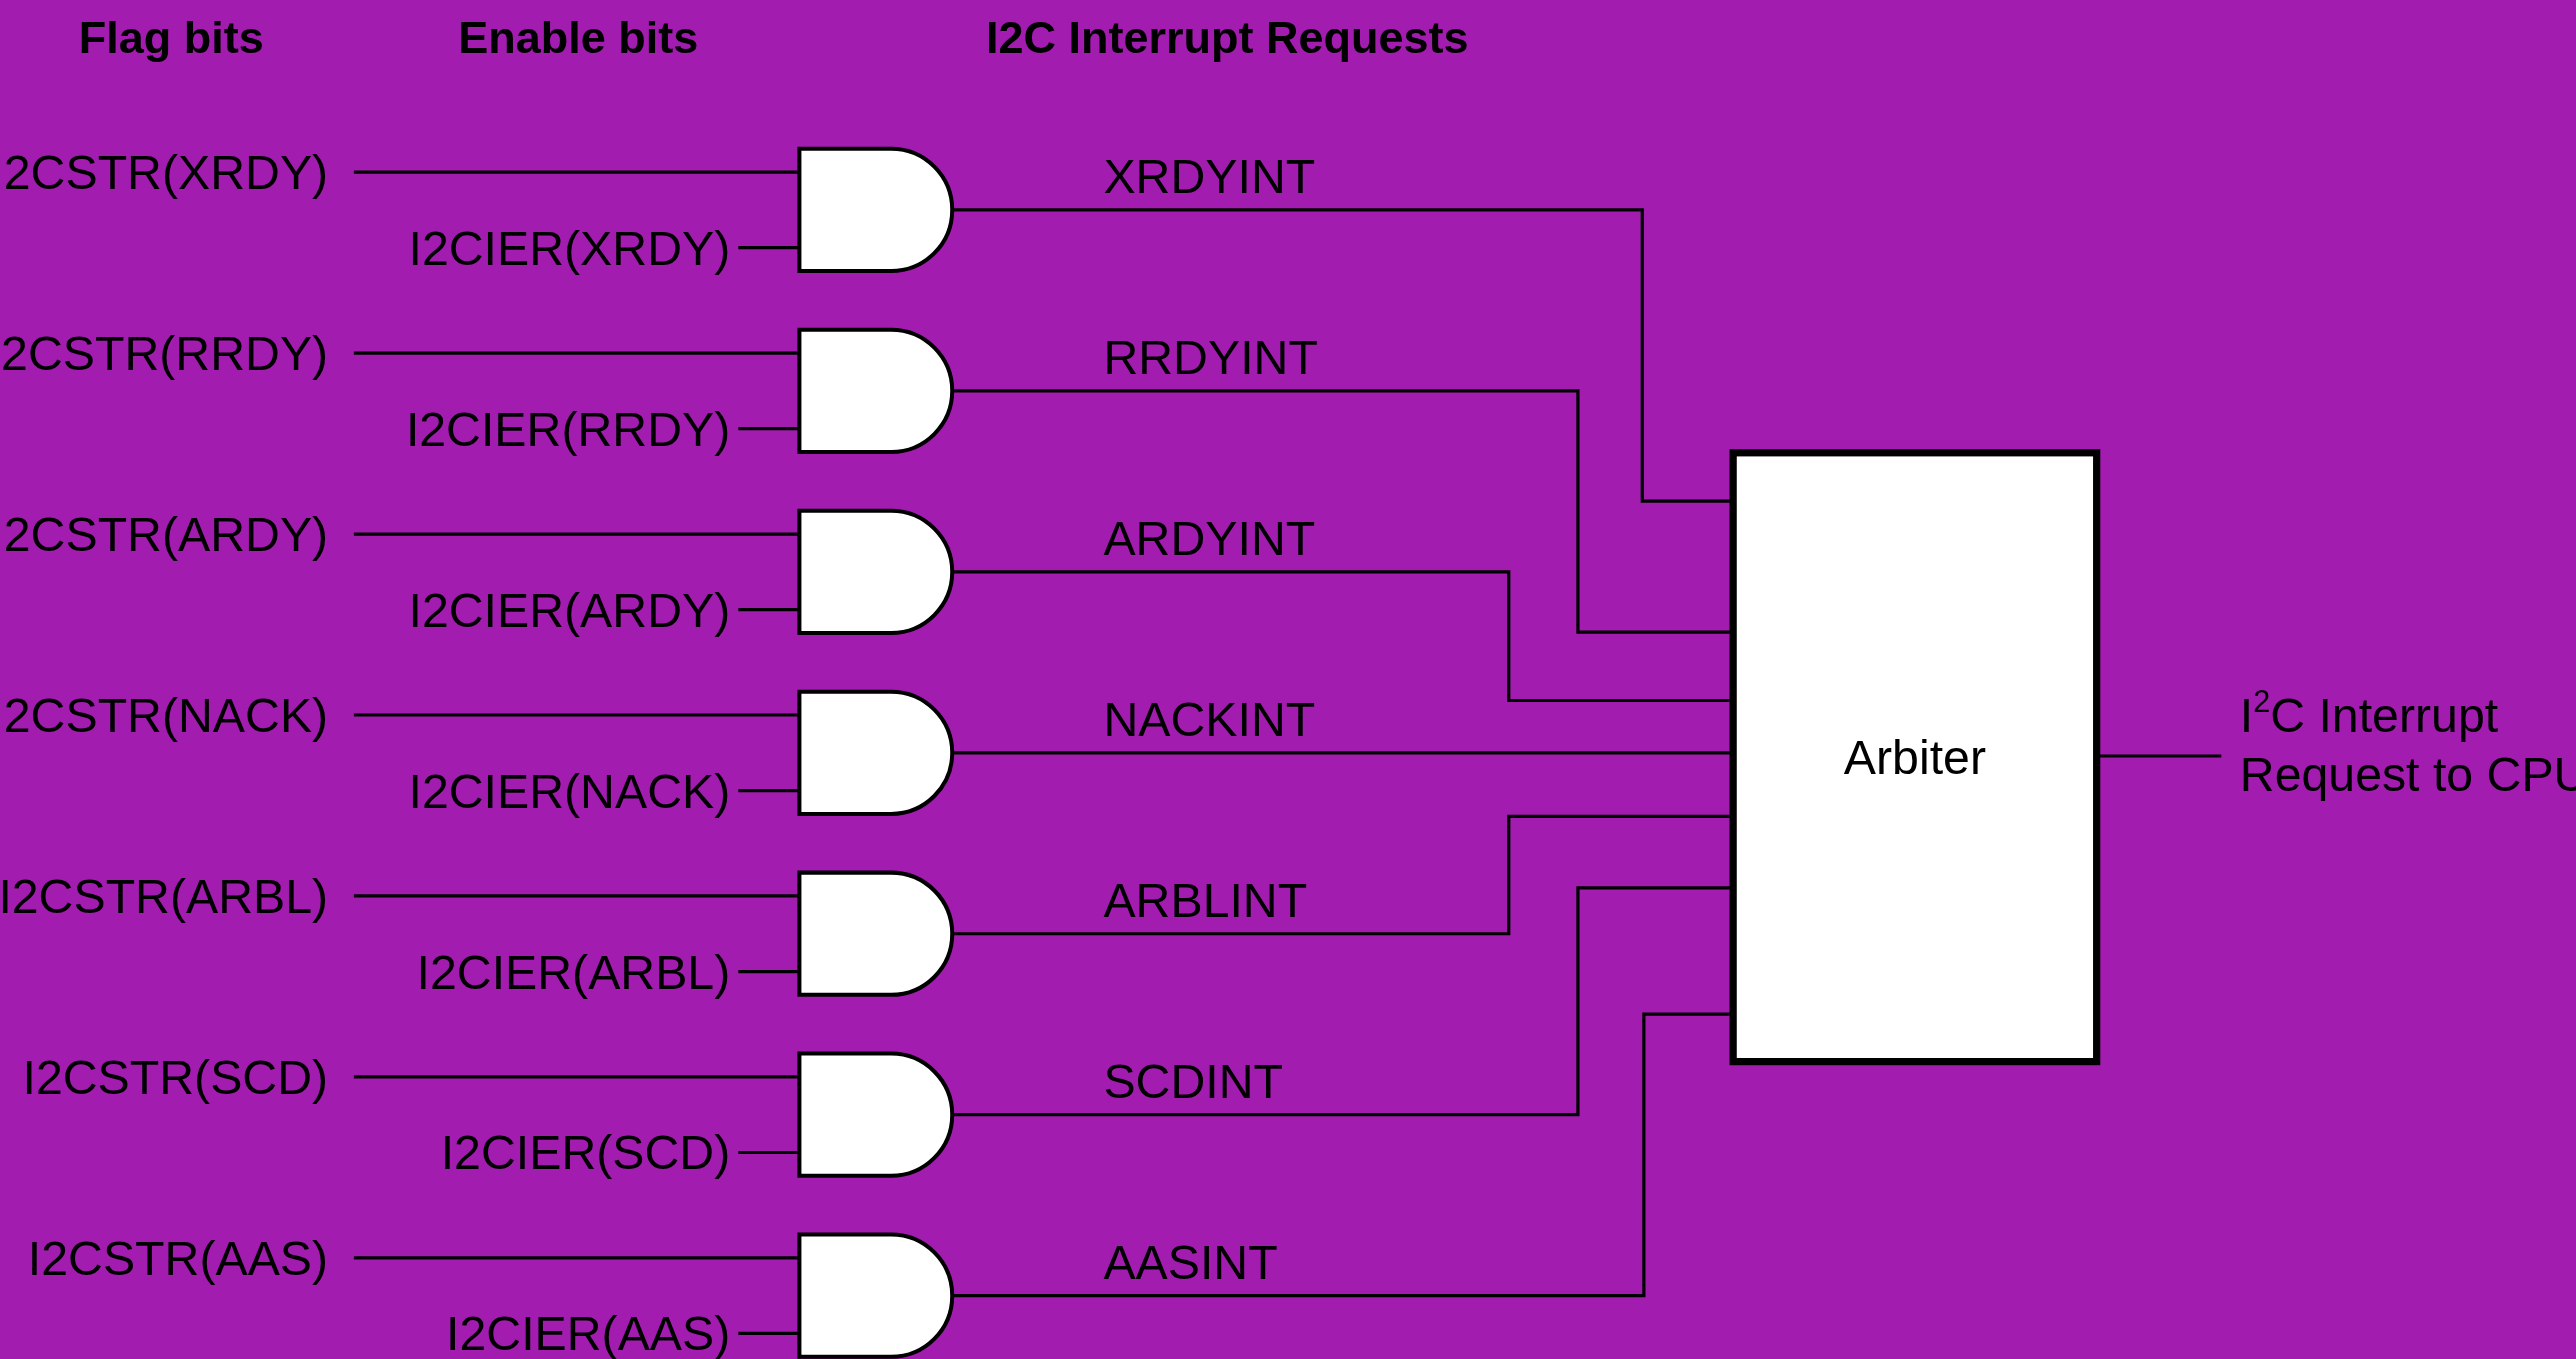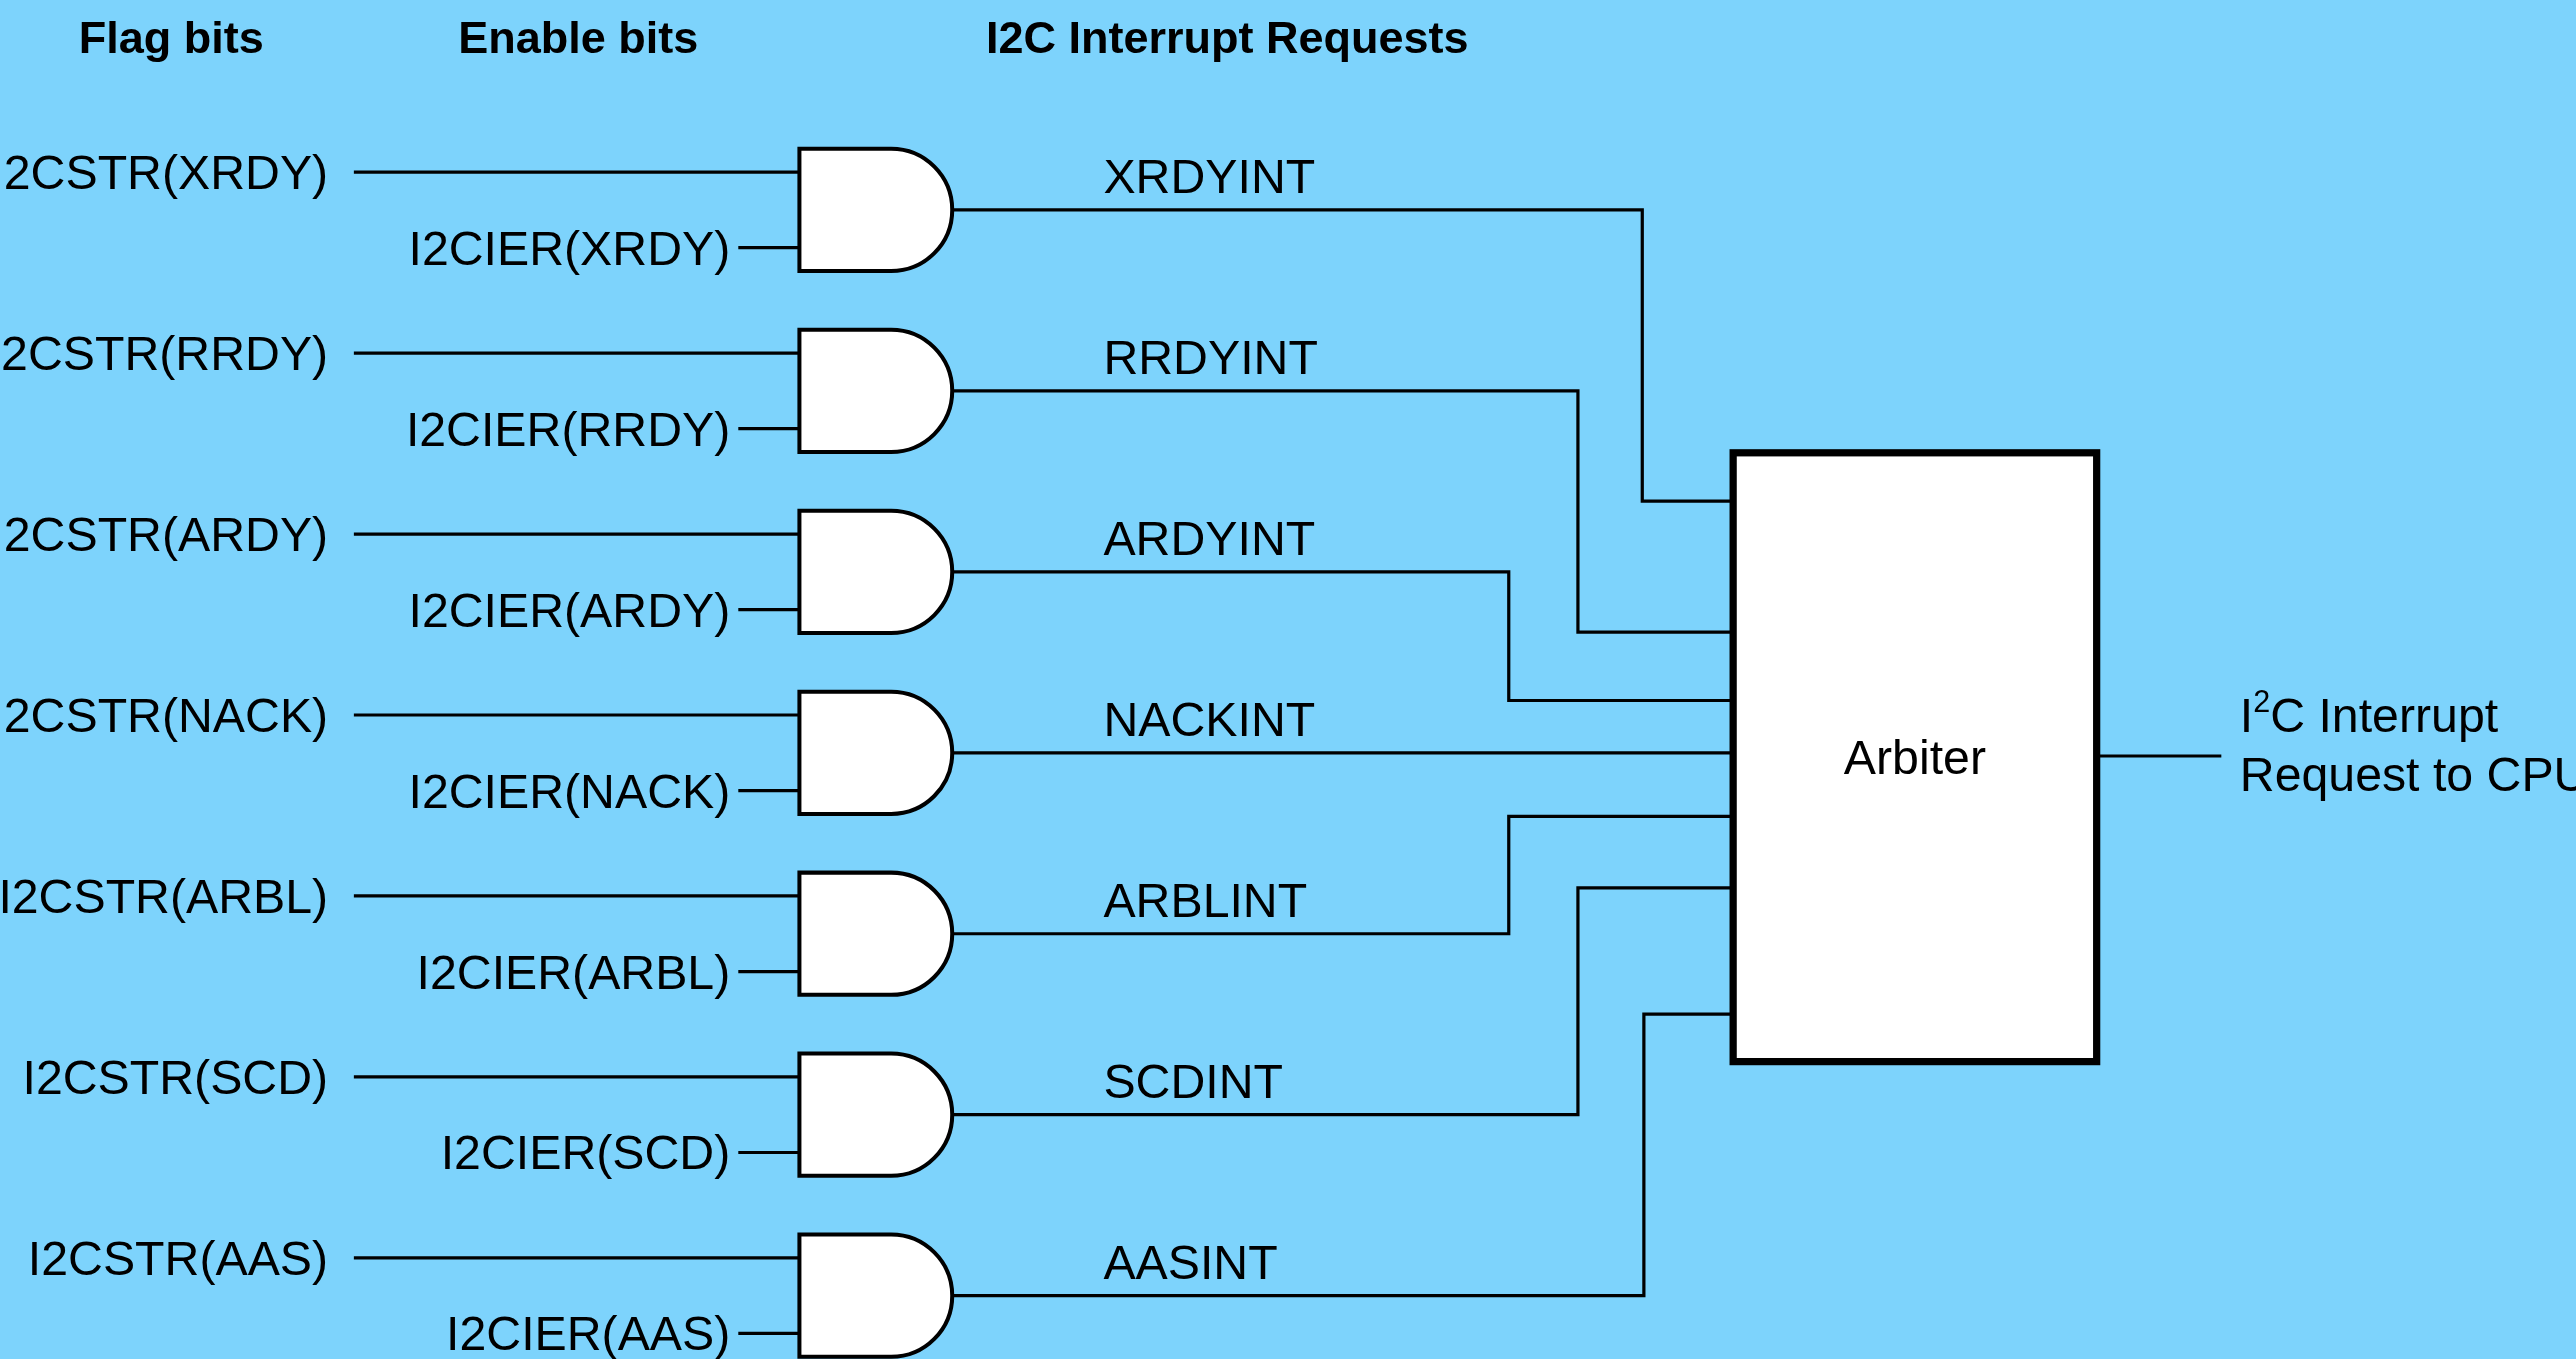--- a/index.html
+++ b/index.html
@@ -4,21 +4,21 @@
 <style>
   html, body {
     margin: 0;
     padding: 0;
     background: #ffffff;
   }
   .canvas {
     width: 2576px;
     height: 1360px;
     position: relative;
-    background: #7dd3fc;
+    background: #a21caf;
   }
   svg { display: block; }
   text {
     font-family: "Liberation Sans", "DejaVu Sans", sans-serif;
     fill: #000000;
   }
   .hdr { font-size: 56px; font-weight: bold; }
   .lbl { font-size: 60px; }
   .sup { font-size: 38px; }
   .wire { stroke: #000000; stroke-width: 4; fill: none; }

